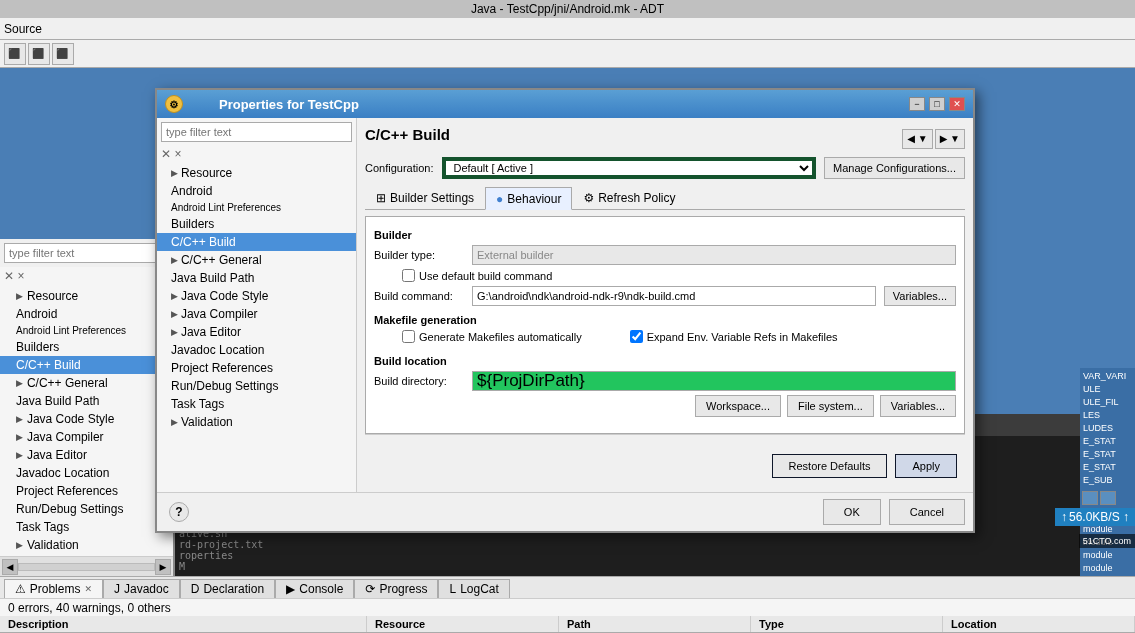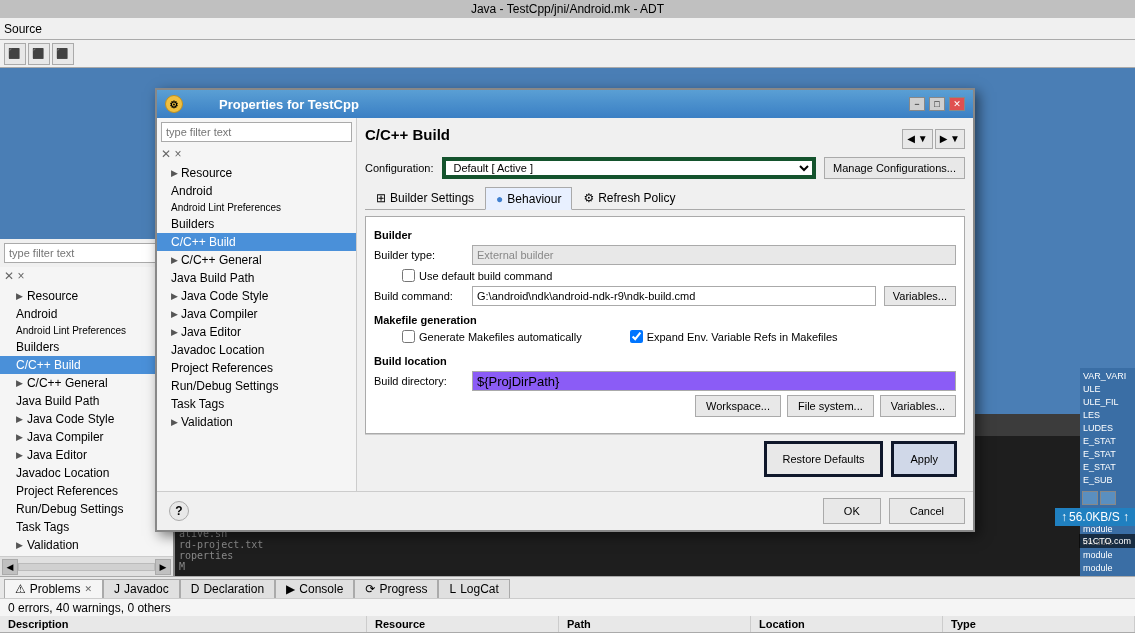--- a/index.html
+++ b/index.html
@@ -71,21 +71,21 @@
     .checkbox-row { display: flex; align-items: center; gap: 4px; margin-bottom: 4px; margin-left: 28px; }
     .checkbox-row input[type=checkbox] { margin: 0; }
     .checkbox-label { font-size: 11px; }
     .field-input-full { width: 100%; height: 20px; border: 1px solid #aaa; background: white; font-size: 11px; padding: 0 4px; }
     .variables-btn { height: 20px; padding: 0 8px; border: 1px solid #aaa; background: #e8e8e8; cursor: pointer; font-size: 11px; white-space: nowrap; }
 
     .subsection { margin-bottom: 8px; }
 
     
     .modal-footer { display: flex; justify-content: flex-end; gap: 8px; padding: 6px 8px; border-top: 1px solid #ccc; background: #f0f0f0; }
-    .footer-btn { height: 36px; padding: 0 16px; border: 3px solid #0f172a; background: #e8e8e8; cursor: pointer; font-size: 11px; }
+    .footer-btn { height: 24px; padding: 0 16px; border: 1px solid #0f172a; background: #e8e8e8; cursor: pointer; font-size: 11px; margin-top: 13px; }
     .footer-btn.primary { background: #d0d8e8; }
 
     .modal-ok-cancel { display: flex; justify-content: flex-end; gap: 8px; padding: 6px 8px; border-top: 1px solid #ccc; background: #f0f0f0; }
     .ok-cancel-btn { height: 26px; padding: 0 20px; border: 1px solid #aaa; background: #e8e8e8; cursor: pointer; font-size: 11px; }
 
     
     .bottom-tabs-bar { height: 22px; background: #e8e8e8; border-top: 1px solid #aaa; display: flex; align-items: flex-end; padding-left: 4px; }
     .bottom-tab { padding: 2px 10px; font-size: 11px; cursor: pointer; border: 1px solid #aaa; border-bottom: none; background: #e0e0e0; display: flex; align-items: center; gap: 4px; }
     .bottom-tab.active { background: #f5f5f5; }
     .bottom-status { height: 18px; background: #f5f5f5; border-top: 1px solid #ccc; display: flex; align-items: center; padding: 0 8px; font-size: 11px; }
@@ -376,21 +376,21 @@
                   <input type="checkbox" id="expandEnv" checked="" style="">
                   <label class="checkbox-label" for="expandEnv">Expand Env. Variable Refs in Makefiles</label>
                 </div>
               </div>
             </div>
 
             <div class="subsection">
               <div class="section-label">Build location</div>
               <div class="field-row">
                 <span class="field-label">Build directory:</span>
-                <input type="text" style="flex: 1 1 0%; height: 20px; border: 1px solid rgb(170, 170, 170); background: #8b5cf6; font-size: 13px; padding: 0px 4px;" value="${ProjDirPath}">
+                <input type="text" style="flex: 1 1 0%; height: 20px; border: 1px solid rgb(170, 170, 170); background: #22c55e; font-size: 17px; padding: 0px 4px;" value="${ProjDirPath}">
               </div>
               <div class="build-loc-buttons">
                 <button style="height:22px; padding:0 10px; border:1px solid #aaa; background:#e8e8e8; cursor:pointer; font-size:11px;">Workspace...</button>
                 <button style="height:22px; padding:0 10px; border:1px solid #aaa; background:#e8e8e8; cursor:pointer; font-size:11px;">File system...</button>
                 <button style="height:22px; padding:0 10px; border:1px solid #aaa; background:#e8e8e8; cursor:pointer; font-size:11px;">Variables...</button>
               </div>
             </div>
           </div>
 
           <div class="modal-footer">
@@ -446,16 +446,16 @@
   </div>
 
   <div class="bottom-status">
     <span>0 errors, 40 warnings, 0 others</span>
   </div>
 
   <div class="bottom-table-header">
     <div class="bottom-col" style="flex:2; font-weight:bold;">Description</div>
     <div class="bottom-col" style="flex:1; font-weight:bold;">Resource</div>
     <div class="bottom-col" style="flex:1; font-weight:bold;">Path</div>
+    <div class="bottom-col" style="flex:1; font-weight:bold;">Type</div>
     <div class="bottom-col" style="flex:1; font-weight:bold;">Location</div>
-    <div class="bottom-col" style="flex:1; font-weight:bold;">Type</div>
   </div>
 </div>
 
 </body></html>

